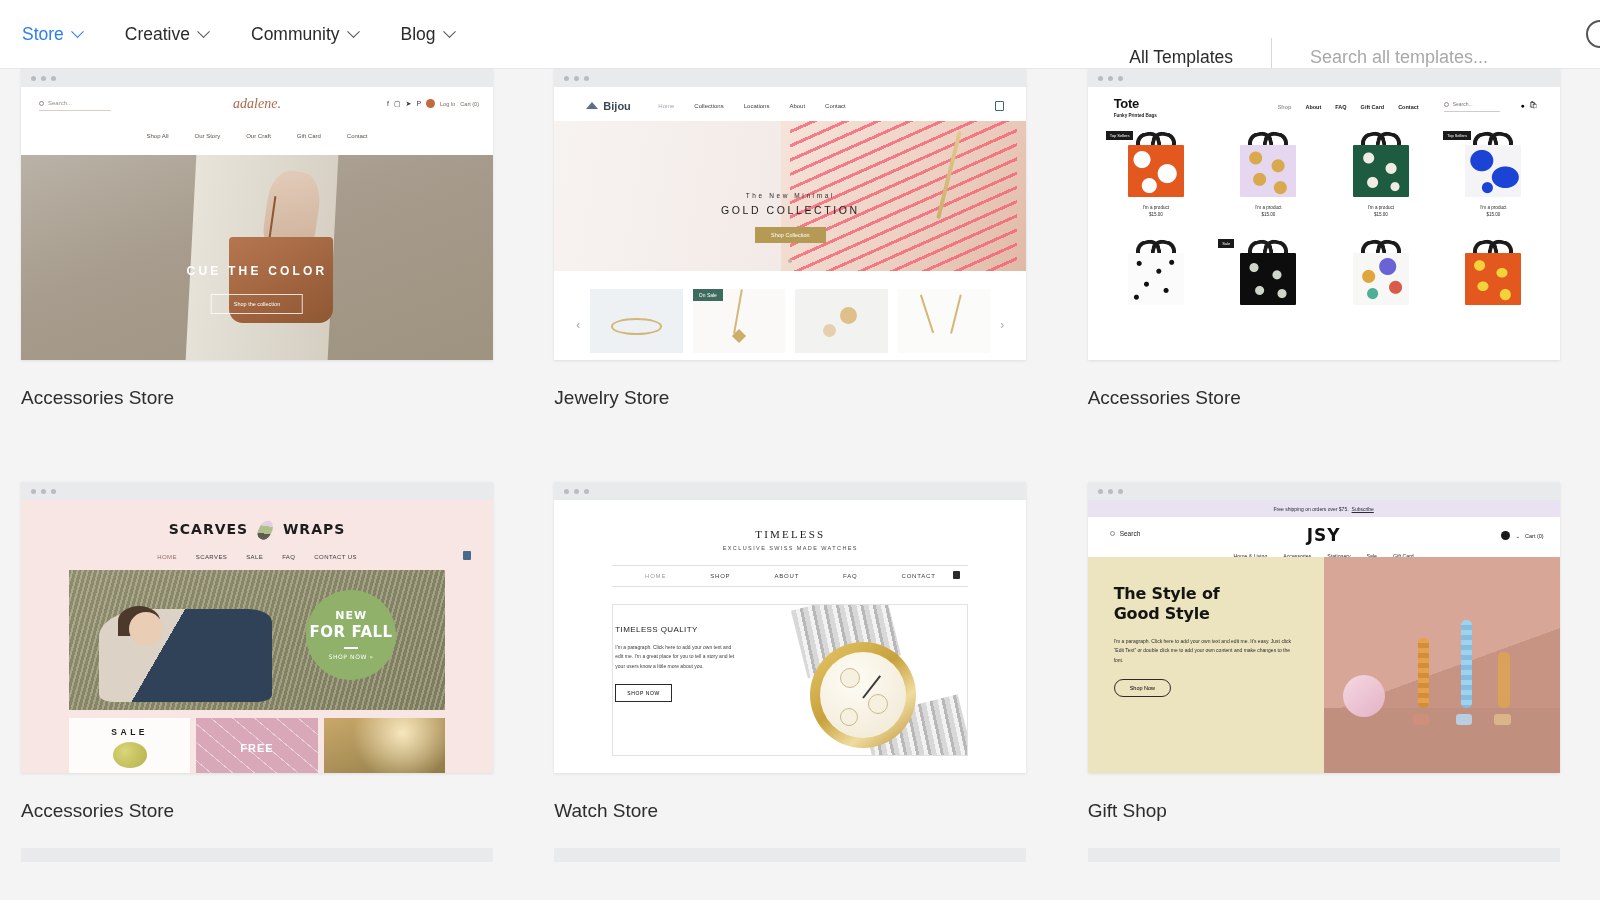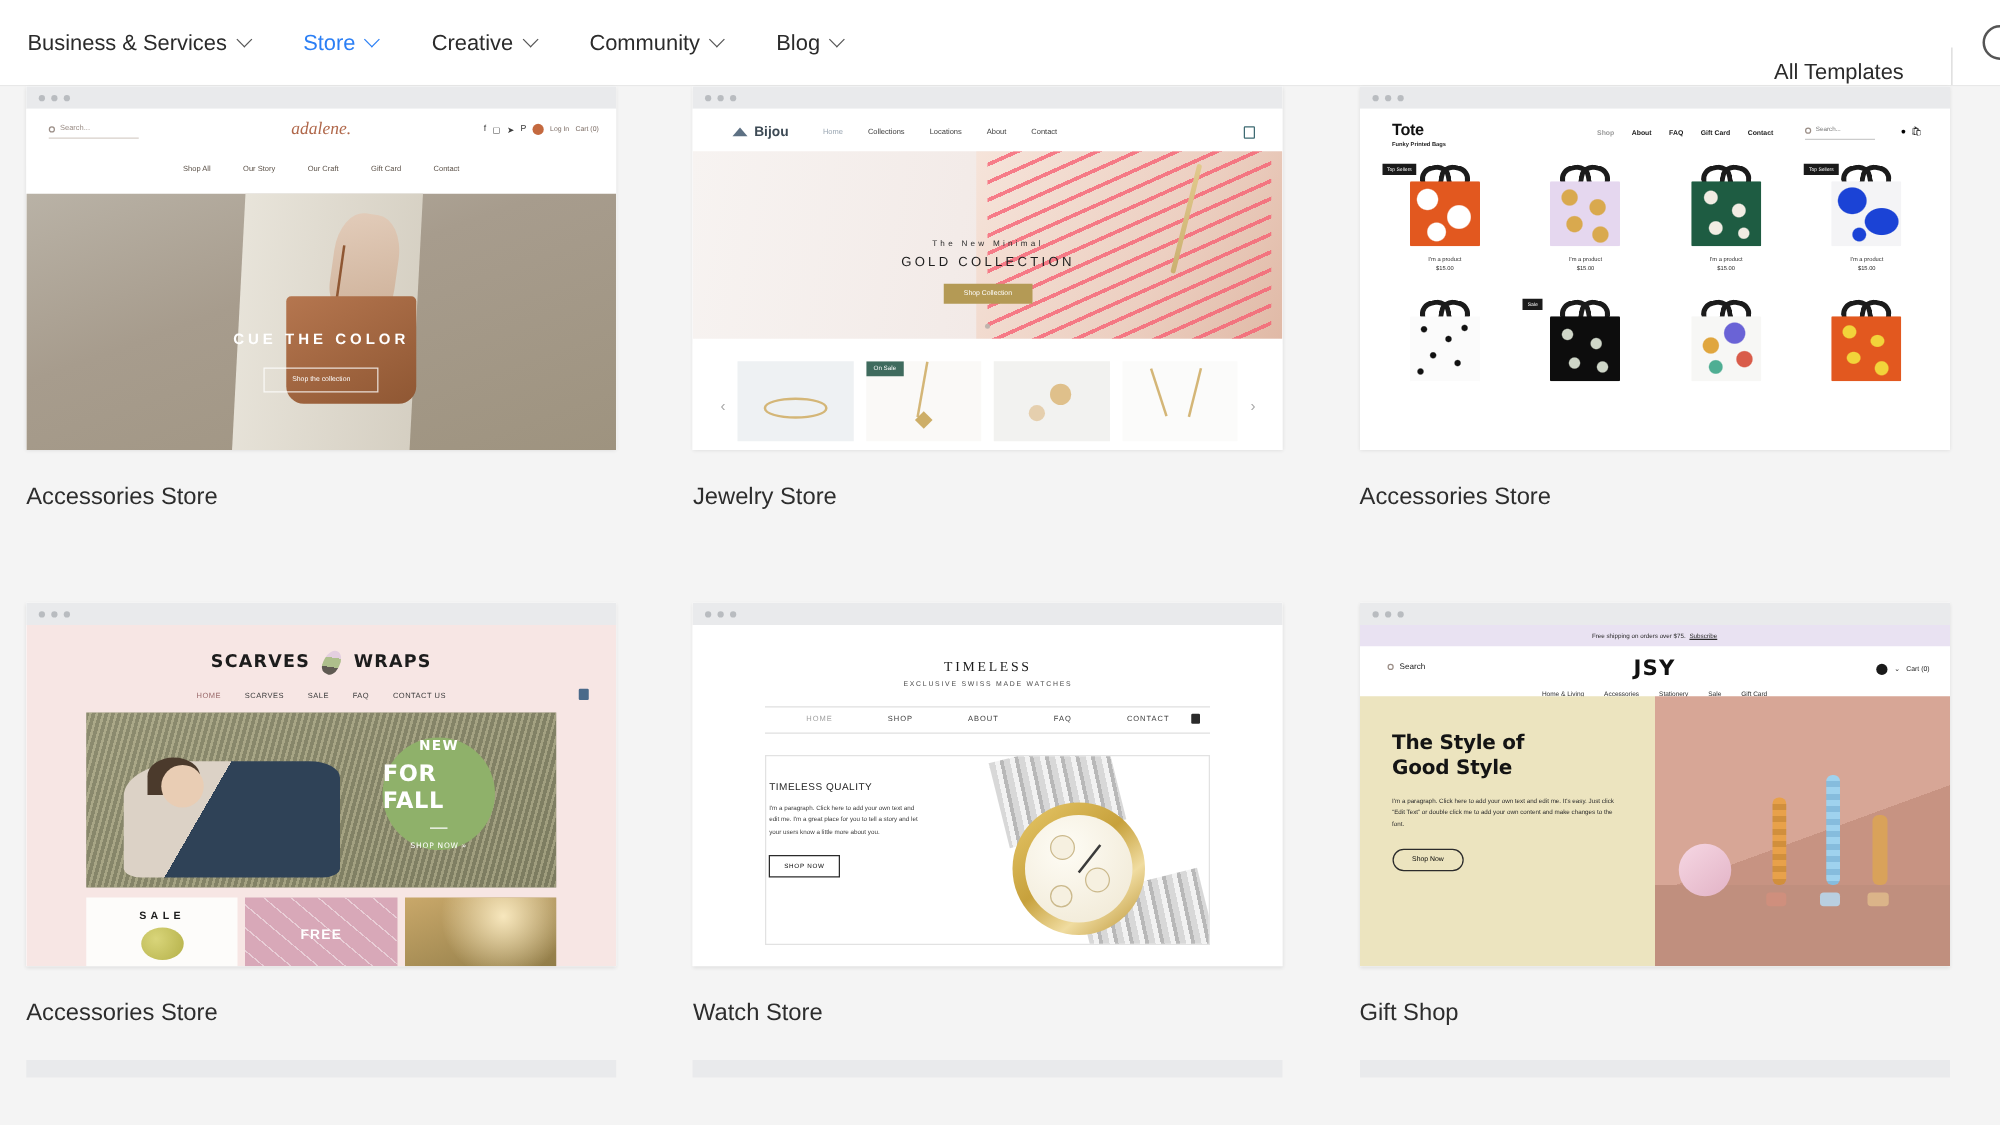--- a/index.html
+++ b/index.html
@@ -196,24 +196,24 @@
   .sc-nav .on { color: #9a6a6a; }
   .sc-cart { position: absolute; right: 22px; top: -3px; width: 8px; height: 9px; background: #4a6a8a; border-radius: 1px; }
   .sc-hero { margin: 10px 48px 0; height: 140px; position: relative; overflow: hidden; background: linear-gradient(150deg,#9a9a7d,#7e7f63); }
   .sc-field { position: absolute; inset: 0; background: repeating-linear-gradient(-75deg, rgba(190,185,150,.5) 0 2px, rgba(120,118,90,.4) 2px 5px); }
   .sc-person { position: absolute; left: 8%; top: 28%; width: 46%; height: 66%; background: linear-gradient(120deg,#dcd2c6 0 38%, #2f4257 38% 100%); border-radius: 30% 14% 8% 8%; }
   .sc-face { position: absolute; left: 16%; top: 30%; width: 34px; height: 34px; border-radius: 50%; background: #e9cdb4; }
   .sc-hair { position: absolute; left: 13%; top: 26%; width: 42px; height: 30px; border-radius: 50% 50% 0 0; background: #4b3a2c; }
   .sc-circ {
     position: absolute; right: 13%; top: 14%; width: 90px; height: 90px; border-radius: 50%;
     background: #8fb16a; color: #fff; display: flex; flex-direction: column;
-    align-items: center; justify-content: space-between; font-family: "DejaVu Sans", sans-serif;
+    align-items: center; justify-content: center; font-family: "DejaVu Sans", sans-serif;
   }
   .sc-c1 { font-size: 11px; font-weight: 700; letter-spacing: 1px; }
-  .sc-c2 { font-size: 18px; font-weight: 700; letter-spacing: .5px; margin-top: 1px; }
+  .sc-c2 { font-size: 15px; font-weight: 700; letter-spacing: .5px; margin-top: 1px; }
   .sc-c3 { width: 14px; height: 1.5px; background: #fff; margin: 6px 0 4px; }
   .sc-c4 { font-size: 6px; letter-spacing: .6px; }
   .sc-tiles { display: flex; margin: 8px 48px 0; gap: 6px; height: 60px; }
   .sc-t { flex: 1; position: relative; overflow: hidden; }
   .sc-t1 { background: #fdfcfa; display: flex; flex-direction: column; align-items: center; padding-top: 9px; }
   .sc-t1 .lab { font-size: 8.5px; letter-spacing: 3.5px; font-weight: 700; color: #1c1c1c; }
   .sc-yarn { width: 34px; height: 26px; border-radius: 50%; background: radial-gradient(circle at 35% 35%, #d9d57a, #b4b048); margin-top: 5px; }
   .sc-t2 { background: #d8a8b8; display: flex; align-items: center; justify-content: center; }
   .sc-t2 .lab { font-size: 11px; font-weight: 700; color: #fff; letter-spacing: 1px; }
   .sc-spark { position: absolute; inset: 0; background:
@@ -279,24 +279,20 @@
   
   .row3 { margin-top: 26px; display: flex; }
   .stub { width: 546px; padding-left: 21px; }
   .stub .bar2 { width: 472px; height: 14px; background: #e9eaec; }
 </style>
 </head>
 <body>
 
 <div class="header">
   <div class="nav-left">
-    <div class="nav-item">
-      <span>Business &amp; Services</span>
-      <i class="chev"></i>
-    </div>
     <div class="nav-item active">
       <span>Store</span>
       <i class="chev"></i>
     </div>
     <div class="nav-item">
       <span>Creative</span>
       <i class="chev"></i>
     </div>
     <div class="nav-item">
       <span>Community</span>
@@ -304,20 +300,21 @@
     </div>
     <div class="nav-item">
       <span>Blog</span>
       <i class="chev"></i>
     </div>
   </div>
 
   <div class="header-right">
     <div class="all-templates">All Templates</div>
     <div class="vsep"></div>
+    <input class="search-input" placeholder="Search all templates..." style="">
     <div class="search-icon-edge"></div>
   </div>
 </div>
 
 <div class="grid">
 
   <div class="row">
 
     <div class="cell c1">
       <div class="browser">

